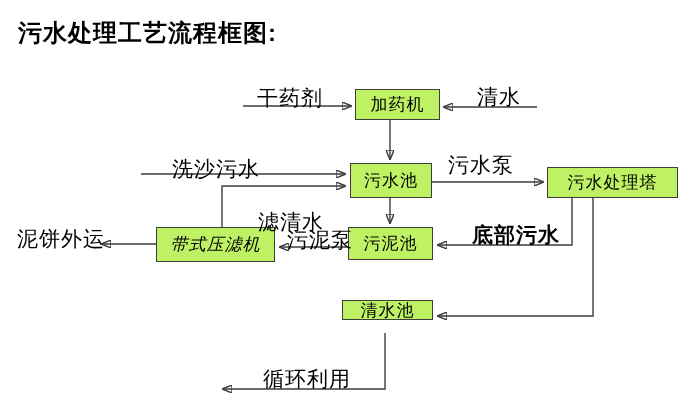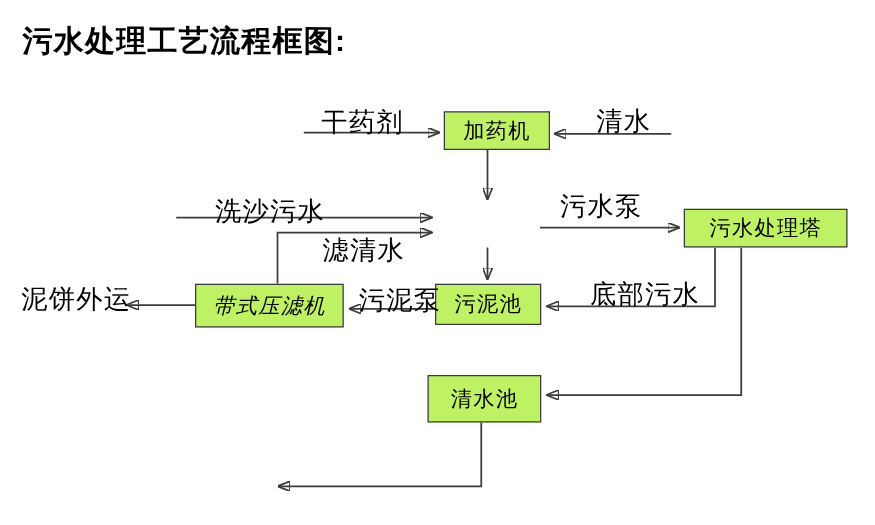--- a/index.html
+++ b/index.html
@@ -72,27 +72,29 @@
     <path d="M432,182 H543" marker-end="url(#arrow)"></path>
     <path d="M572,198 V245 H438" marker-end="url(#arrow)"></path>
     <path d="M593,198 V316 H438" marker-end="url(#arrow)"></path>
     <path d="M390,198 V223" marker-end="url(#arrow)"></path>
     <path d="M347,247 H280" marker-end="url(#arrow)"></path>
     <path d="M156,244 H102" marker-end="url(#arrow)"></path>
     <path d="M385,333 V389 H223" marker-end="url(#arrow)"></path>
   </svg>
 
   <div class="node" style="left:355px; top:89px;  width:85px;  height:31px;">加药机</div>
+  <div class="node" style="left:350px; top:163px; width:82px;  height:35px;">污水池</div>
   <div class="node" style="left:547px; top:167px; width:131px; height:31px;">污水处理塔</div>
   <div class="node" style="left:348px; top:227px; width:85px;  height:33px;">污泥池</div>
   <div class="node" style="left:156px; top:227px; width:119px; height:35px;font-style:italic;">带式压滤机</div>
-  <div class="node" style="left:342px; top:300px; width:91px;  height:38px;">清水池</div>
+  <div class="node" style="left:342px; top:300px; width:91px;  height:20px;">清水池</div>
 
   <span class="edge-label" style="left:257px; top:84px;">干药剂</span>
   <span class="edge-label" style="left:477px; top:83px;">清水</span>
   <span class="edge-label" style="left:172px; top:155px;">洗沙污水</span>
-  <span class="edge-label" style="left:258px; top:186px;font-family:Liberation Mono, monospace;">滤清水</span>
+  <span class="edge-label" style="left:258px; top:208px;font-family:Liberation Mono, monospace;">滤清水</span>
   <span class="edge-label" style="left:448px; top:151px;">污水泵</span>
-  <span class="edge-label" style="left:472px; top:221px;">底部污水</span>
+  <span class="edge-label" style="left:472px; top:221px;font-weight:bold;">底部污水</span>
   <span class="edge-label" style="left:287px; top:226px;">污泥泵</span>
   <span class="edge-label" style="left:17px;  top:225px;">泥饼外运</span>
+  <span class="edge-label" style="left:263px; top:365px;">循环利用</span>
 
 </div>
 
 </body></html>

